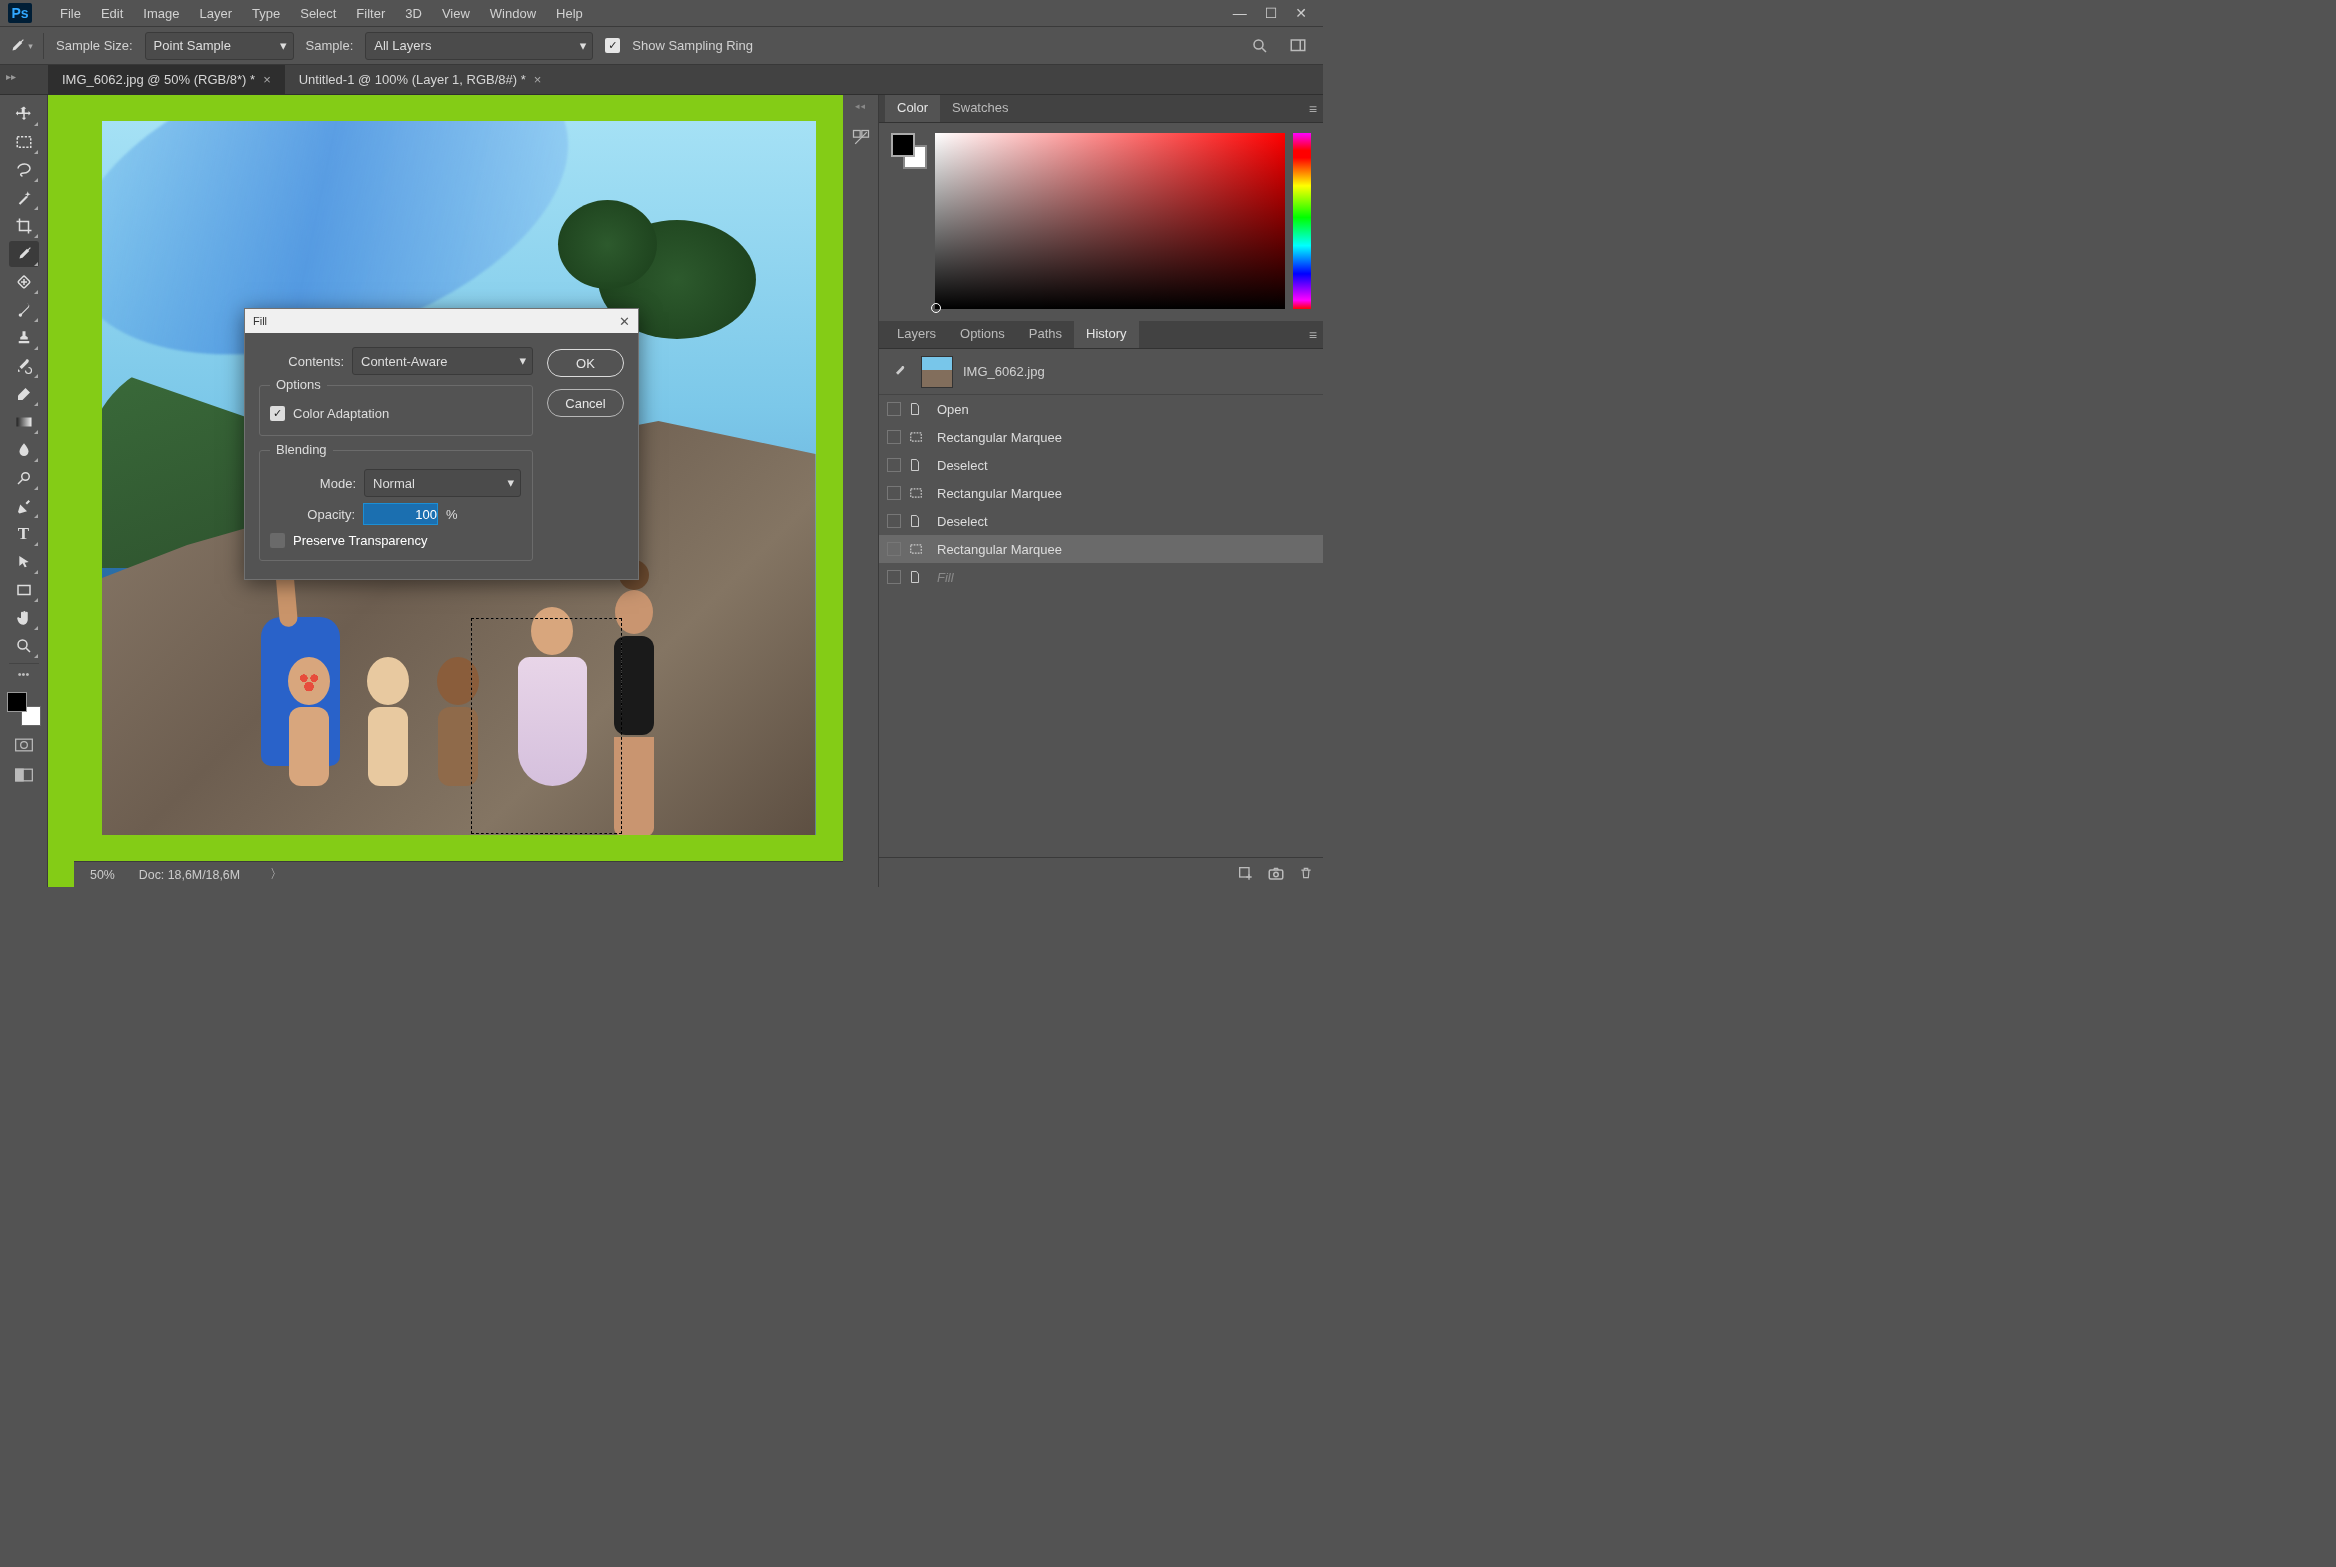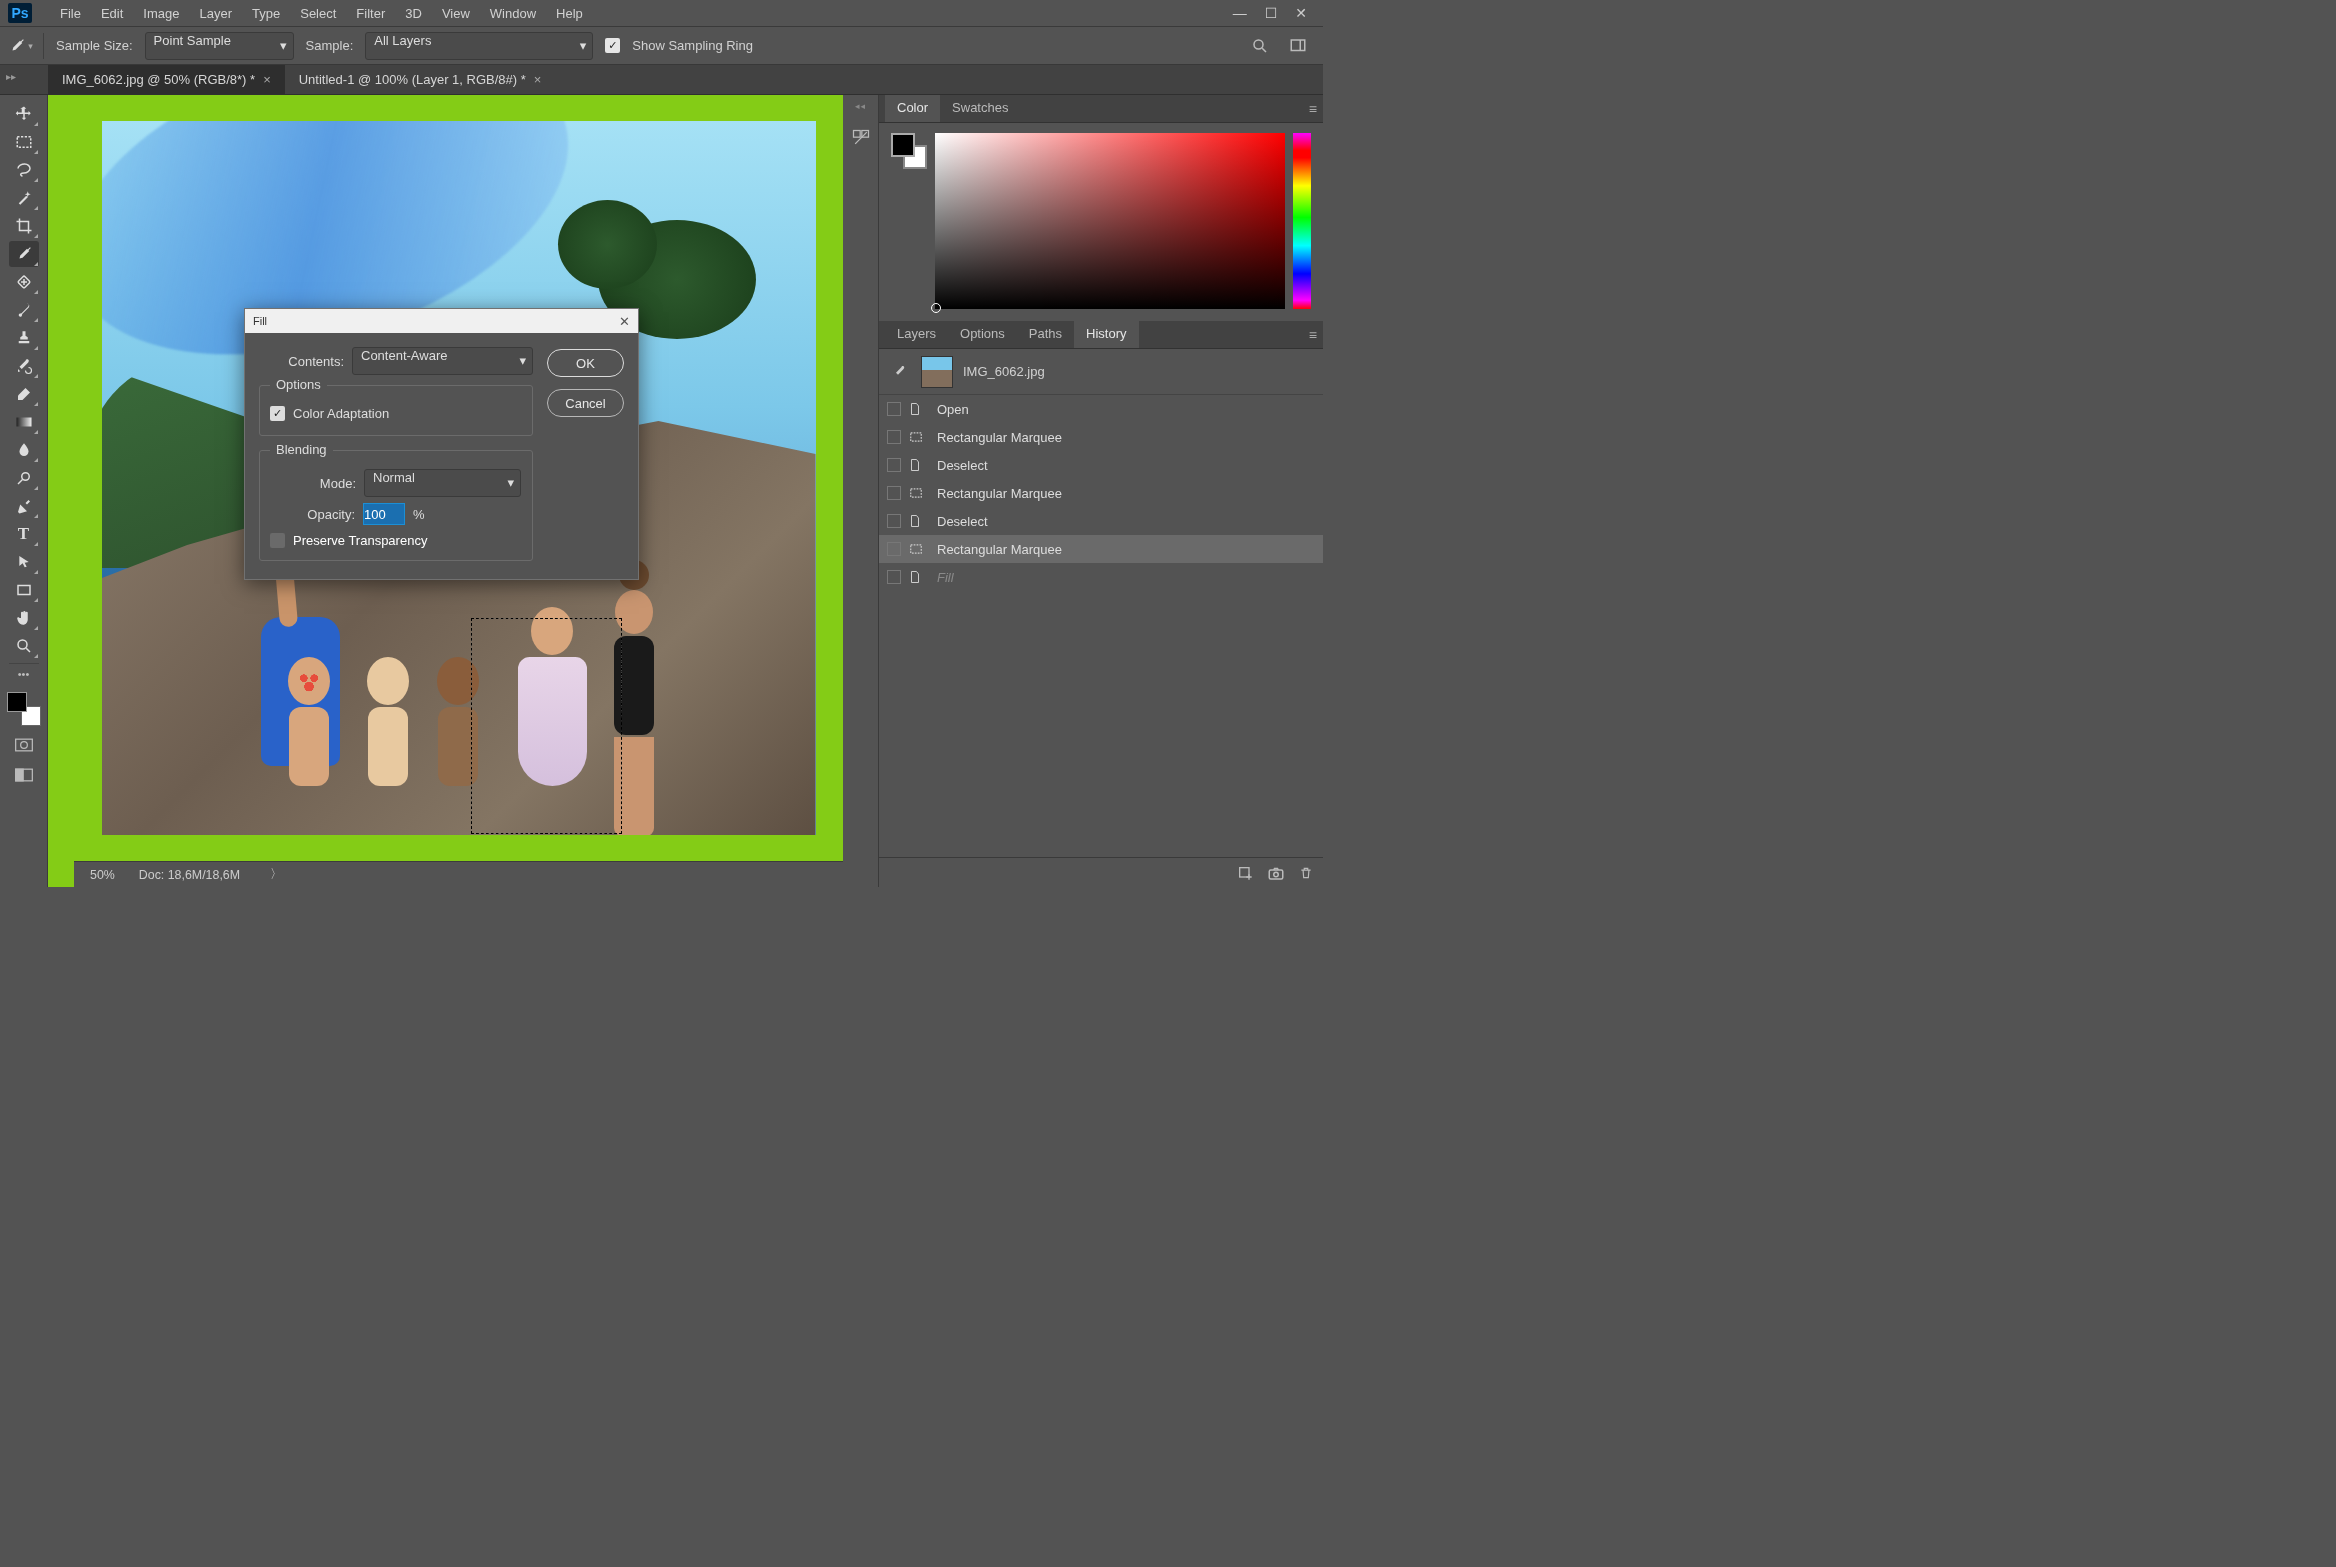--- a/index.html
+++ b/index.html
@@ -10,21 +10,21 @@
 .menubar { height:27px; background:#535353; display:flex; align-items:center; padding:0 8px; border-bottom:1px solid #3a3a3a; }
 .ps-logo { width:24px; height:20px; background:#001e36; color:#31a8ff; font-weight:bold; font-size:14px; display:flex; align-items:center; justify-content:center; border-radius:2px; margin-right:18px; }
 .menubar-item { padding:4px 10px; font-size:13px; cursor:default; }
 .win-controls { margin-left:auto; display:flex; gap:18px; padding-right:8px;}
 .win-controls span { font-size:14px; cursor:default; color:#ccc;}
 
 
 .optbar { height:38px; background:#535353; display:flex; align-items:center; padding:0 8px; border-bottom:1px solid #383838; gap:12px; }
 .eyedrop-icon { width:36px; height:26px; display:flex; align-items:center; justify-content:center; border-right:1px solid #3f3f3f; padding-right:10px; }
 .optbar label{ font-size:13px; }
-.select { background:#4b4b4b; border:1px solid #3a3a3a; color:#ddd; height:28px; padding:0 20px 0 8px; font-size:13px; position:relative; border-radius:3px; display:inline-flex; min-width:149px;}
+.select { background:#4b4b4b; border:1px solid #3a3a3a; color:#ddd; height:28px; padding:0 20px 0 8px; font-size:13px; position:relative; border-radius:3px; display:inline-flex; align-items:center; min-width:149px;}
 .select .chev{ position:absolute; right:6px; top:5px; }
 .optbar .chk { width:15px; height:15px; background:#e6e6e6; display:inline-flex; align-items:center; justify-content:center; color:#222; font-size:11px; border-radius:2px; }
 .optbar-right{ margin-left:auto; display:flex; gap:16px; padding-right:6px;}
 .optbar-right .icon{ width:22px; height:22px; display:flex; align-items:center; justify-content:center; color:#bbb; }
 
 
 .tabsrow { height:30px; background:#424242; display:flex; align-items:stretch; padding-left:48px; border-bottom:1px solid #2f2f2f;}
 .tabsrow .expander{ position:absolute; left:6px; top:71px; color:#999; font-size:10px;}
 .doctab{ display:flex; align-items:center; padding:11px 14px; gap:8px; font-size:13px; color:#d6d6d6; position:relative;}
 .doctab.active{ background:#2e2e2e; }
@@ -110,21 +110,21 @@
 .dialog{ position:absolute; left:244px; top:308px; width:395px; background:#535353; border:1px solid #717171; box-shadow:0 4px 20px rgba(0,0,0,.5); color:#ddd; }
 .dlg-title{ height:24px; background:#f0f0f0; color:#333; font-size:11px; display:flex; align-items:center; padding:0 8px; }
 .dlg-title .x{ margin-left:auto; color:#555; font-size:13px; cursor:default;}
 .dlg-body{ padding:14px 14px 18px 14px; display:flex; gap:14px;}
 .dlg-left{ flex:1;}
 .dlg-row{ display:flex; align-items:center; gap:8px; margin-bottom:10px;}
 .dlg-row label{ width:85px; text-align:right; font-size:13px;}
 .fieldset{ border:1px solid #6b6b6b; border-radius:3px; padding:12px 10px 10px; margin-top:6px; position:relative;}
 .fieldset .legend{ position:absolute; top:-9px; left:10px; background:#535353; padding:0 6px; font-size:13px;}
 .fieldset .chk{ width:15px;height:15px;background:#ddd;color:#222;display:inline-flex;align-items:center;justify-content:center;border-radius:2px;font-size:11px;margin-right:8px;}
-.dlg-input{ width:42px; height:22px; background:#4b4b4b; border:1px solid #1b8fd6; color:#fff; text-align:left; font-size:13px;}
+.dlg-input{ width:75px; height:22px; background:#4b4b4b; border:1px solid #1b8fd6; color:#fff; text-align:right; font-size:13px;}
 .dlg-input.sel{ background:#1b6fb0;}
 .dlg-buttons{ width:77px; display:flex; flex-direction:column; gap:12px; padding-top:2px;}
 .btn{ height:28px; border:1.5px solid #b8b8b8; border-radius:14px; color:#e6e6e6; display:flex; align-items:center; justify-content:center; font-size:13px; background:transparent;}
 .btn.primary{ border-color:#dcdcdc;}
 .disabled{ color:#ffffff;}
 svg{ display:block;}
 </style>
 </head>
 <body>
 

